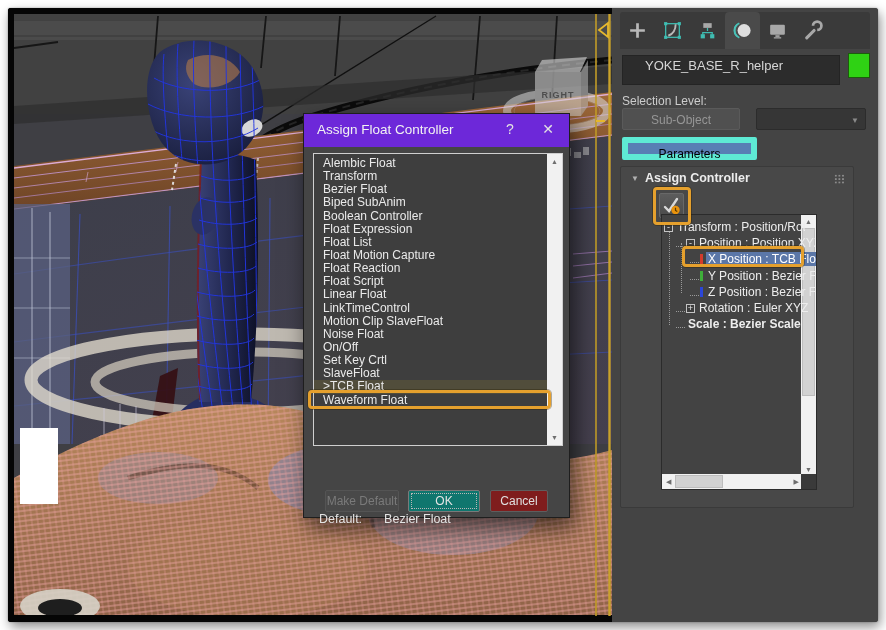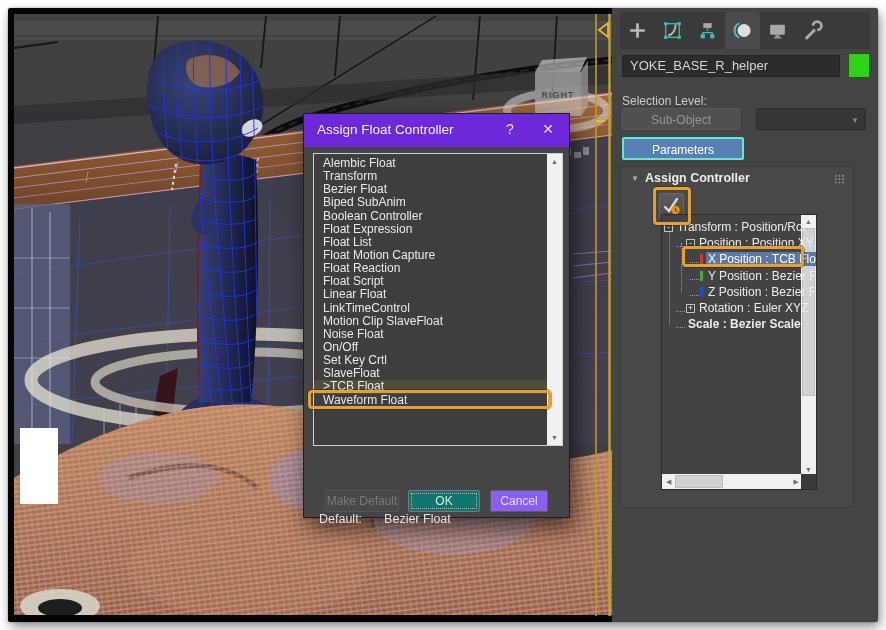--- a/index.html
+++ b/index.html
@@ -11,30 +11,30 @@
   
   .viewport { position:absolute; left:0; top:0; width:604px; height:614px; background:#050505; }
   .viewport svg { display:block; }
 
   
   .cmd { position:absolute; left:604px; top:0; width:266px; height:614px; background:#444444; }
   .tabs { position:absolute; left:8px; top:4px; width:250px; height:37px; display:flex; background:#3a3a3a; border-radius:3px 3px 0 0; }
   .tab { width:35px; height:37px; display:flex; align-items:center; justify-content:center; border-radius:4px 4px 0 0; }
   .tab.active { background:#4a4a4a; }
   .tab svg { width:21px; height:21px; }
-  .namefield { position:absolute; left:10px; top:47px; width:218px; height:22px; background:#2c2c2c;
-               border:1px solid #242424; color:#d6d6d6; font-size:13px; line-height:20px; padding-left:7px;
+  .namefield { position:absolute; left:10px; top:47px; width:218px; height:30px; background:#2c2c2c;
+               border:1px solid #242424; color:#d6d6d6; font-size:13px; line-height:20px; padding-left:22px;
                white-space:nowrap; overflow:hidden; }
   .swatch { position:absolute; left:236px; top:45px; width:22px; height:25px; border:1px solid #1c5c0c; }
   .sellabel { position:absolute; left:10px; top:86px; font-size:12px; color:#cccccc; }
   .btn { position:absolute; font-size:12px; text-align:center; border-radius:2px; }
   .subobj { left:10px; top:100px; width:118px; height:22px; line-height:22px; background:#505050; color:#969696; border:1px solid #5a5a5a; }
   .dropdown { position:absolute; left:144px; top:100px; width:110px; height:22px; background:#363636; border:1px solid #2c2c2c; border-radius:2px; }
   .dropdown .arrow { position:absolute; right:6px; top:7px; font-size:8px; color:#8a8a8a; }
-  .params { left:10px; top:129px; width:122px; height:23px; line-height:23px; color:#ffffff; border:2px solid #5eead4; }
+  .params { left:10px; top:129px; width:135px; height:23px; line-height:23px; color:#000000; border:6px solid #5eead4; }
   .mpaths { left:144px; top:129px; width:110px; height:23px; line-height:23px; background:#4f4f4f; color:#cfcfcf; border:1px solid #5a5a5a; }
 
   .rollout { position:absolute; left:8px; top:158px; width:234px; height:342px; background:#484848; border:1px solid #3a3a3a; border-radius:2px; }
   .rollhead { position:absolute; left:0; top:0; width:100%; height:22px; }
   .rolltri { position:absolute; left:10px; top:7px; font-size:8px; color:#b0b0b0; }
   .rolltitle { position:absolute; left:24px; top:4px; font-size:12.5px; font-weight:bold; color:#ececec; }
   .grip { position:absolute; right:8px; top:7px; width:11px; height:10px;
           background-image:radial-gradient(#8b8b8b 1px, transparent 1.1px); background-size:3.6px 3.4px; }
   .assignbtn { position:absolute; left:38px; top:26px; width:25px; height:25px;
                background:linear-gradient(#5c5c5c,#4b4b4b); border:1px solid #686868; border-radius:2px; }
@@ -67,21 +67,21 @@
   .dclose { position:absolute; right:12px; top:7px; font-size:14px; color:#e2e2e2; width:18px; text-align:center; }
   .dlist { position:absolute; left:9px; top:39px; width:250px; height:293px; background:#3e3e3e; border:1px solid #cfcfcf; overflow:hidden; }
   .ditem { height:13.15px; line-height:13.3px; font-size:12px; color:#eaeaea; padding-left:9px; white-space:nowrap; }
   .ditem.sel { background:#514d3b; }
   .dvsb { position:absolute; right:0; top:0; width:15px; height:291px; background:#f1f1f1; }
   .defrow { position:absolute; left:15px; top:351px; font-size:12.5px; color:#e4e4e4;margin-top:47px; }
   .defrow .val { margin-left:22px; }
   .dbtn { position:absolute; top:376px; height:22px; font-size:12px; text-align:center; line-height:21px; border-radius:2px; }
   .mkdef { left:9px; width:74px; background:#494949; color:#7a7a7a; border:1px solid #545454;margin-left:12px; }
   .okbtn { left:104px; width:72px; background:#0f766e; color:#e4e4e4; border:1px solid #7a7a7a; outline:1px dotted #b8b8b8; outline-offset:-4px; }
-  .cancel { left:186px; width:58px; background:#8b5cf6; color:#e0e0e0; border:1px solid #5e5e5e; }
+  .cancel { left:186px; width:58px; background:#7f1d1d; color:#e0e0e0; border:1px solid #5e5e5e; }
 </style>
 </head>
 <body>
 
 <div class="page">
 <div class="app">
 
   <div class="viewport">
     <svg width="604" height="614" viewBox="0 0 604 614">
       <defs>

